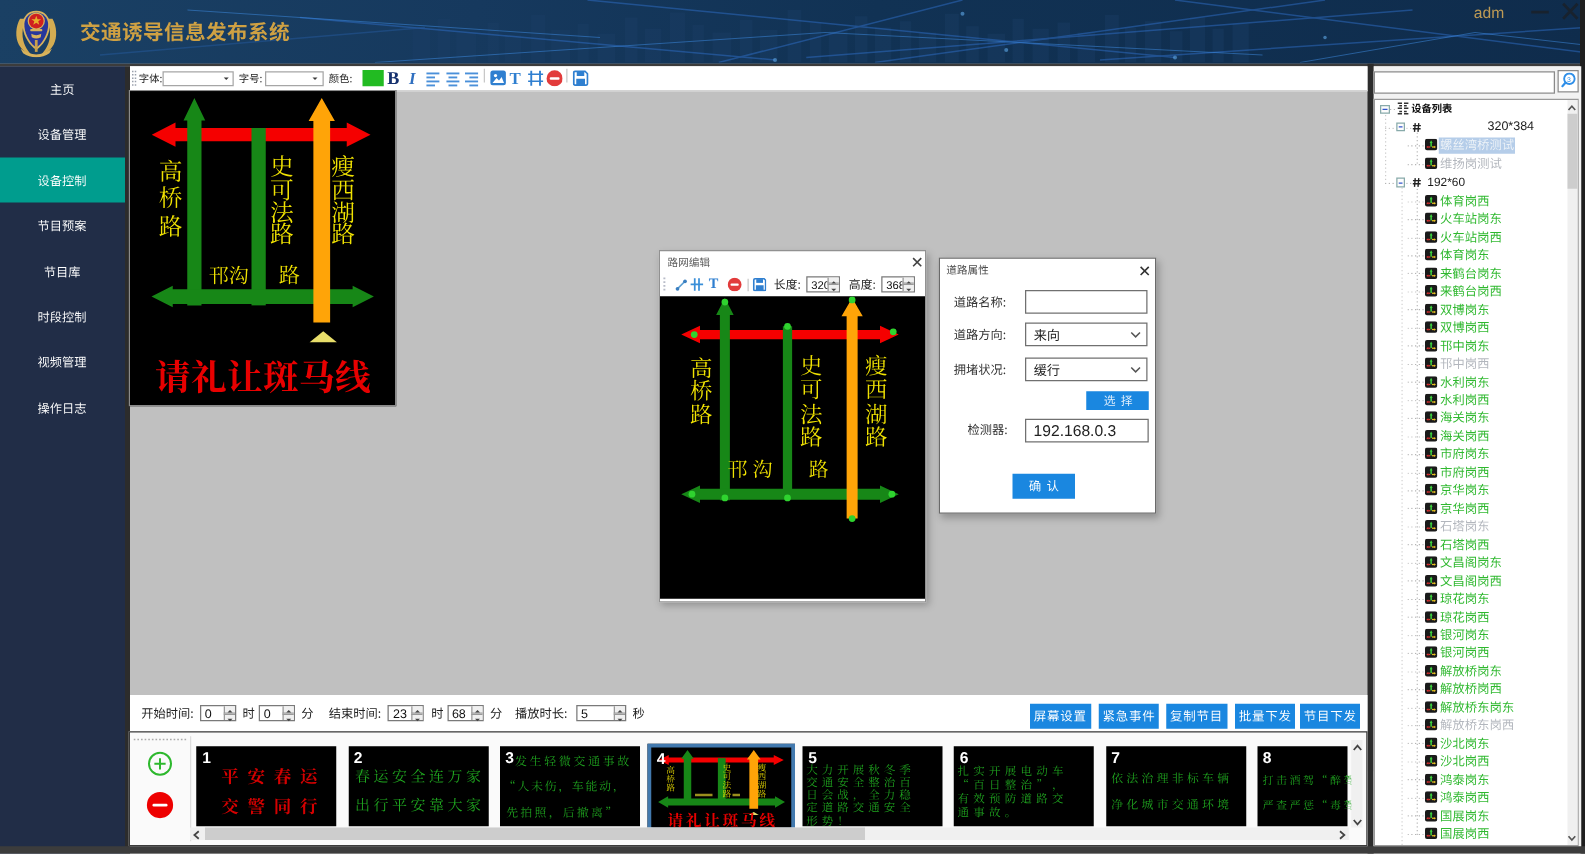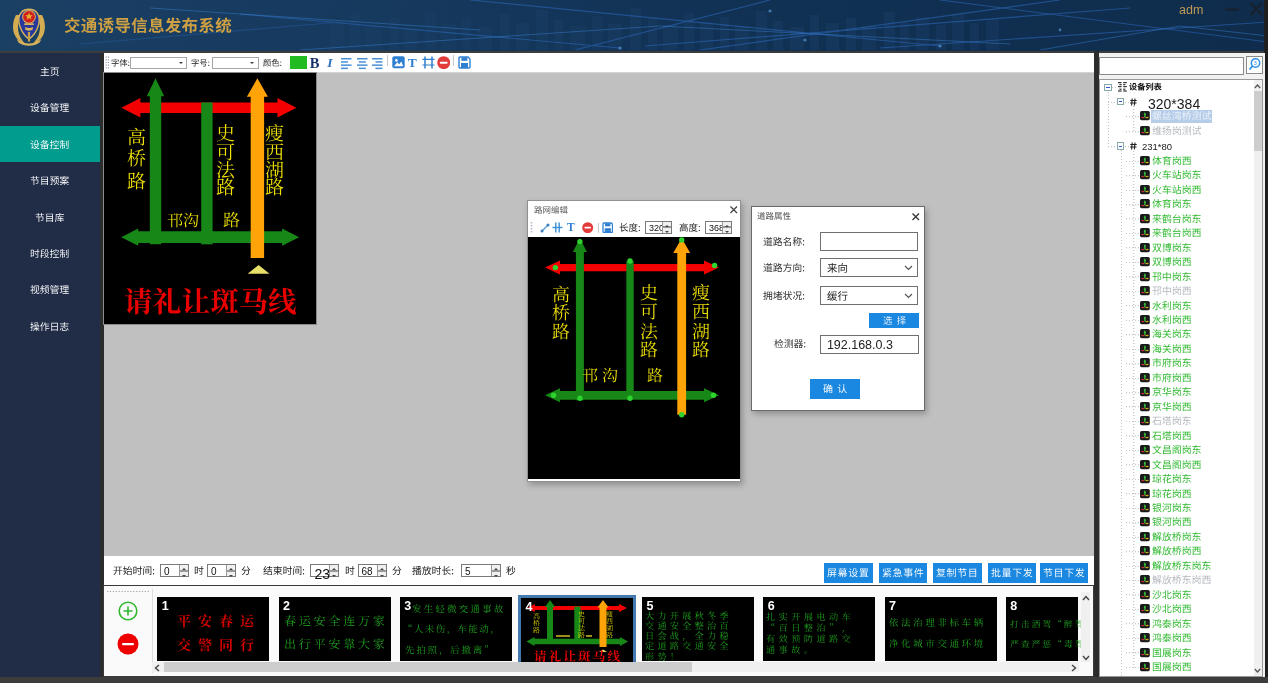--- a/index.html
+++ b/index.html
@@ -856,21 +856,21 @@
     </svg>
     <svg class="ab " style="left:263.2px;top:565.2px" width="42.9" height="11.3">
       <g fill="#222" transform="translate(0,9.26) scale(0.00980,-0.00980)">
         <use href="#g86" x="0"></use>
         <use href="#g87" x="1000"></use>
         <use href="#g23" x="2000"></use>
         <use href="#g84" x="3000"></use>
         <use href="#g33" x="4000"></use>
       </g>
     </svg>
-    <div class="spin" style="left:310.4px;top:564.3px;width:29.0px;height:13.0px;font-size:14px">
+    <div class="spin" style="left:310.4px;top:564.3px;width:29.0px;height:13.0px;font-size:10px">
       <span class="num" style="left:3px">23</span>
       <div class="spbtn up"></div>
       <div class="spbtn dn"></div>
     </div>
     <svg class="ab " style="left:344.8px;top:565.2px" width="10.8" height="11.3">
       <g fill="#222" transform="translate(0,9.26) scale(0.00980,-0.00980)">
         <use href="#g23" x="0"></use>
       </g>
     </svg>
     <div class="spin" style="left:357.5px;top:564.3px;width:29.0px;height:13.0px;font-size:10px">
@@ -1337,37 +1337,37 @@
     </div>
     <svg class="ab" style="left:1125.0px;top:101.5px" width="4.5" height="1.5">
       <path d="M0 0.75 H4.5" stroke="#b4b4b4" stroke-width="1" stroke-dasharray="1 2"></path>
     </svg>
     <svg class="ab" style="left:1130.0px;top:97.5px" width="7" height="8">
       <g stroke="#222" stroke-width="1.1">
         <path d="M2.2 0.5 L1.6 7.5 M5 0.5 L4.4 7.5"></path>
         <path d="M0.3 2.5 H6.7 M0.1 5 H6.5"></path>
       </g>
     </svg>
-    <div class="ab" style="left:1148px;top:96.0px;font-size:14px;color:#1a1a1a">320*384</div>
+    <div class="ab" style="left:1190px;top:96.0px;font-size:10px;color:#1a1a1a">320*384</div>
     <svg class="ab" style="left:1108.0px;top:146.0px" width="9.0" height="1.5">
       <path d="M0 0.75 H9.0" stroke="#b4b4b4" stroke-width="1" stroke-dasharray="1 2"></path>
     </svg>
     <div class="ab" style="left:1116.8px;top:142.2px;width:7.5px;height:7.5px;background:#fdfdfd;border:1px solid #8aa">
       <div class="ab" style="left:1px;top:2.4px;width:3.5px;height:1.1px;background:#35c"></div>
     </div>
     <svg class="ab" style="left:1125.0px;top:146.0px" width="4.5" height="1.5">
       <path d="M0 0.75 H4.5" stroke="#b4b4b4" stroke-width="1" stroke-dasharray="1 2"></path>
     </svg>
     <svg class="ab" style="left:1130.0px;top:142.0px" width="7" height="8">
       <g stroke="#222" stroke-width="1.1">
         <path d="M2.2 0.5 L1.6 7.5 M5 0.5 L4.4 7.5"></path>
         <path d="M0.3 2.5 H6.7 M0.1 5 H6.5"></path>
       </g>
     </svg>
-    <div class="ab" style="left:1141.9px;top:140.5px;font-size:9.5px;color:#1a1a1a">231*80</div>
+    <div class="ab" style="left:1141.9px;top:140.5px;font-size:9.5px;color:#1a1a1a">192*60</div>
     <svg width="0" height="0" style="position:absolute">
       <defs>
         <g id="leafic">
 <rect x="0" y="0" width="9.8" height="9.2" rx="1.6" fill="#1a1a1a"></rect>
 <path d="M4.9 1.2 L6.1 3.4 L5.5 3.4 L5.5 6.4 L4.3 6.4 L4.3 3.4 L3.7 3.4 Z" fill="#3ed43e"></path>
 <path d="M1 6.6 L2.6 5.6 L2.6 7.6 Z" fill="#e03030"></path>
           <rect x="2.6" y="6.1" width="1.6" height="1" fill="#e03030"></rect>
 <path d="M8.8 6.6 L7.2 5.6 L7.2 7.6 Z" fill="#e8c020"></path>
           <rect x="5.6" y="6.1" width="1.6" height="1" fill="#e8c020"></rect>
 </g>

